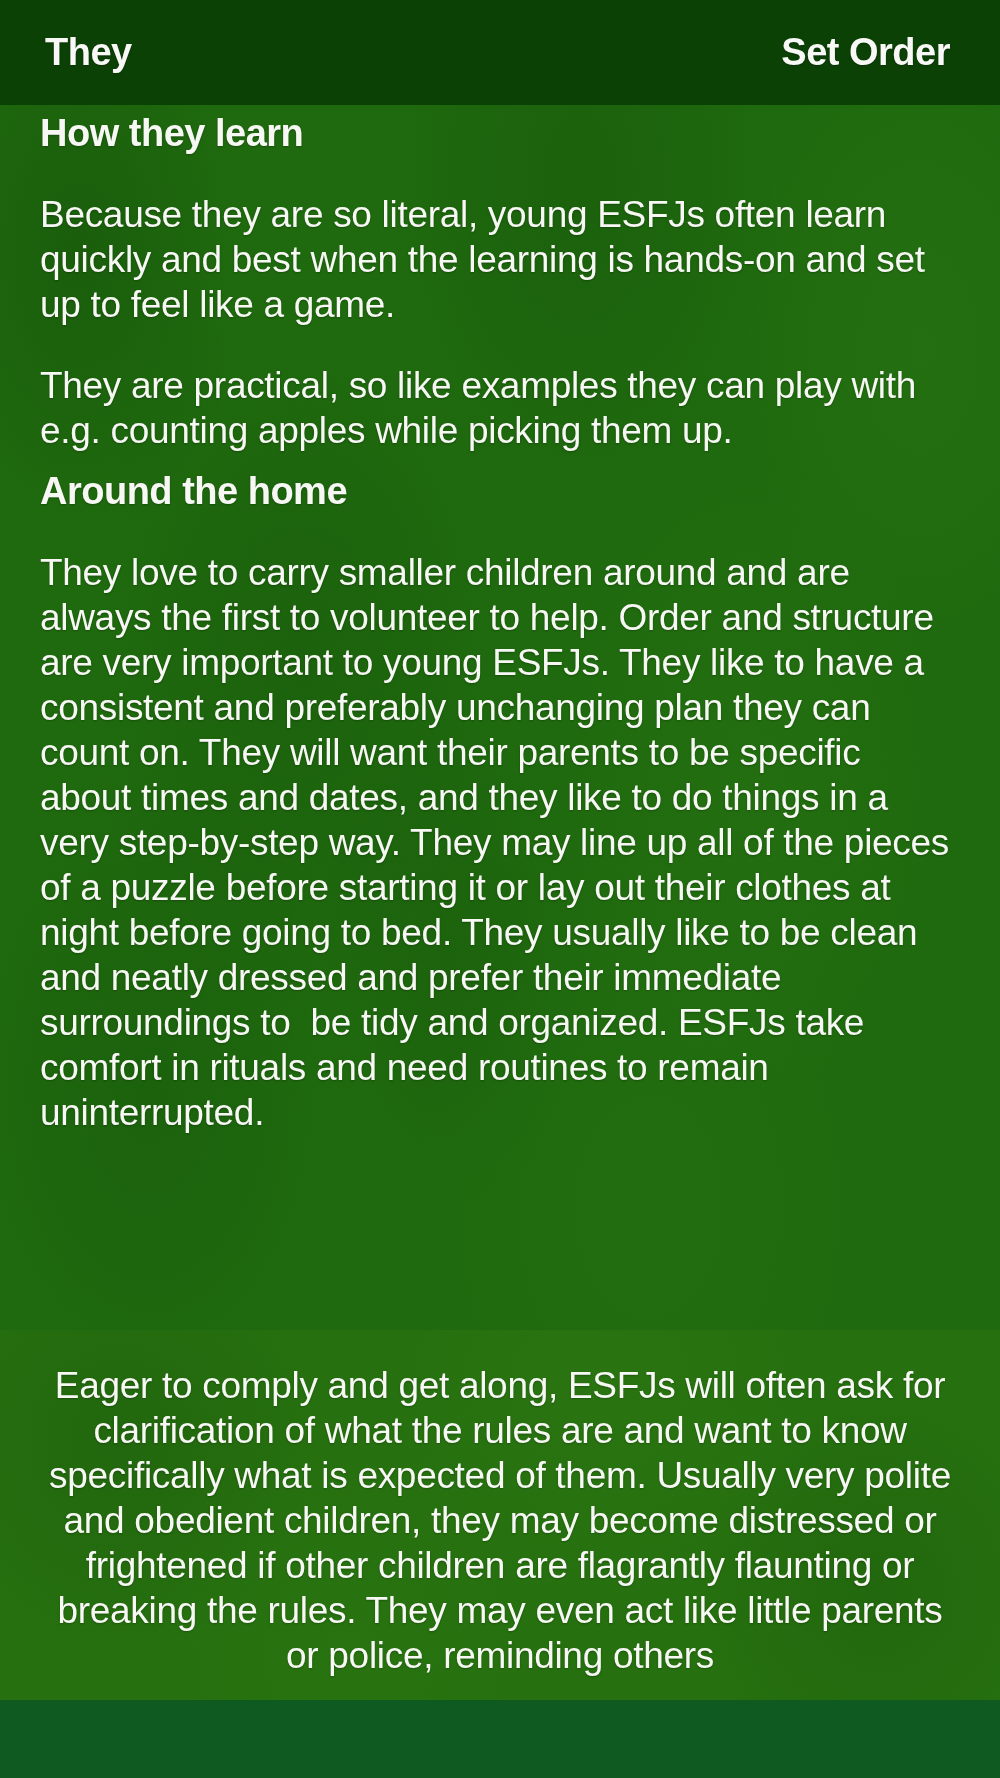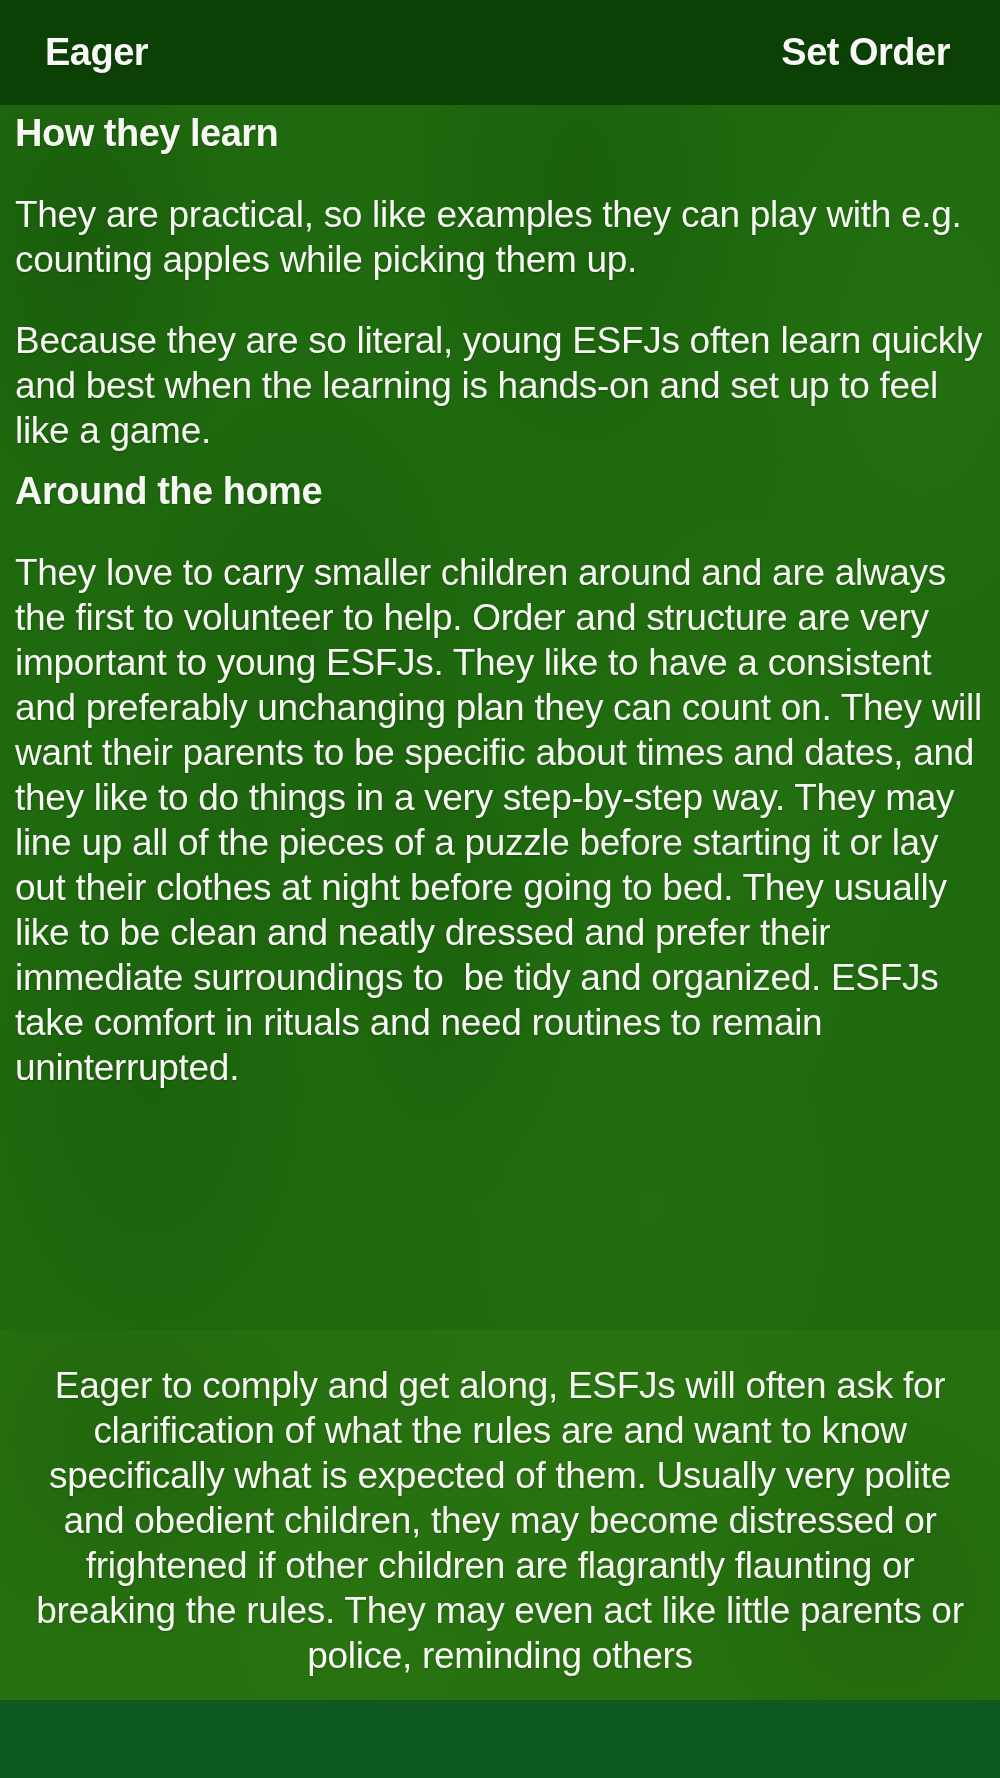--- a/index.html
+++ b/index.html
@@ -49,21 +49,21 @@
   .content {
     position: absolute;
     top: 105px; left: 0;
     width: 100%;
     height: 1595px;
     overflow: hidden;
   }
   .section {
     box-sizing: border-box;
     width: 100%;
-    padding: 0 15px;
+    padding: 0 40px;
     position: relative;
   }
   
   .section-1 {
     height: 1225px;
     background-color: #1f6a0e;
     background-image:
       radial-gradient(ellipse 240px 420px at 8% 12%,  rgba(8,50,4,0.22),  transparent 70%),
       radial-gradient(ellipse 300px 500px at 58% 6%,  rgba(10,56,6,0.18), transparent 70%),
       radial-gradient(ellipse 260px 440px at 92% 20%, rgba(60,140,30,0.16), transparent 70%),
@@ -117,30 +117,30 @@
     height: 78px;
     background: #0e5a20;
   }
 </style>
 </head>
 <body>
 
 <div class="screen">
 
   <header class="navbar">
-    <button class="nav-btn">Eager</button>
+    <button class="nav-btn">They</button>
     <button class="nav-btn">Set Order</button>
   </header>
 
   <main class="content">
 
     <section class="section section-1">
       <h2 class="first-heading">How they learn</h2>
+      <p>Because they are so literal, young ESFJs often learn quickly and best when the learning is hands-on and set up to feel like a game.</p>
       <p>They are practical, so like examples they can play with e.g. counting apples while picking them up.</p>
-      <p>Because they are so literal, young ESFJs often learn quickly and best when the learning is hands-on and set up to feel like a game.</p>
       <h2 class="later-heading">Around the home</h2>
       <p>They love to carry smaller children around and are always the first to volunteer to help. Order and structure are very important to young ESFJs. They like to have a consistent and preferably unchanging plan they can count on. They will want their parents to be specific about times and dates, and they like to do things in a very step-by-step way. They may line up all of the pieces of a puzzle before starting it or lay out their clothes at night before going to bed. They usually like to be clean and neatly dressed and prefer their immediate surroundings to  be tidy and organized. ESFJs take comfort in rituals and need routines to remain uninterrupted.</p>
     </section>
 
     <section class="section section-2">
       <p>Eager to comply and get along, ESFJs will often ask for clarification of what the rules are and want to know specifically what is expected of them. Usually very polite and obedient children, they may become distressed or frightened if other children are flagrantly flaunting or breaking the rules. They may even act like little parents or police, reminding others</p>
     </section>
 
   </main>
 

